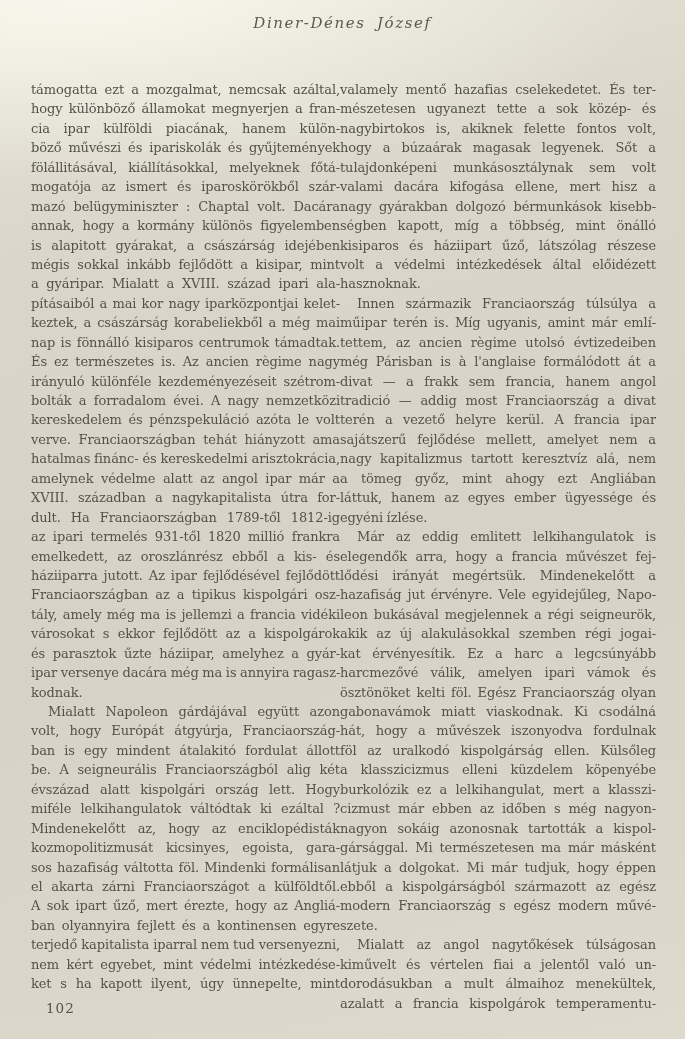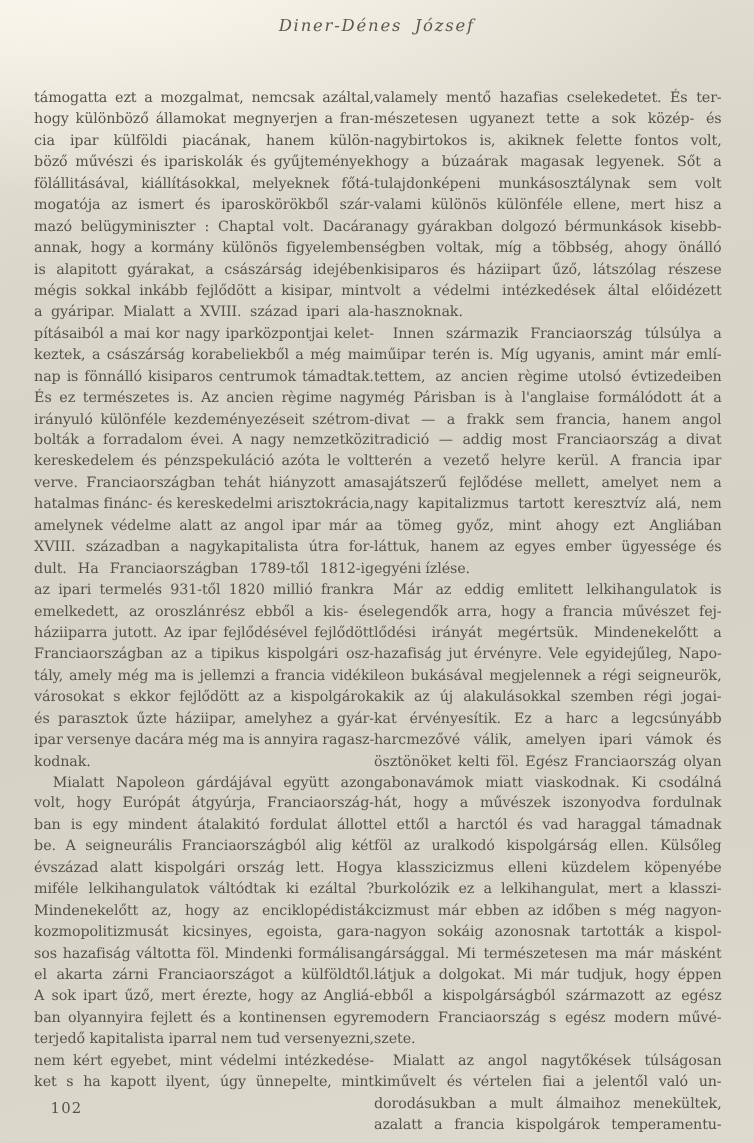--- a/index.html
+++ b/index.html
@@ -122,23 +122,23 @@
         <div class="line">terjedő kapitalista iparral nem tud versenyezni,</div>
         <div class="line">nem kért egyebet, mint védelmi intézkedése-</div>
         <div class="line">ket s ha kapott ilyent, úgy ünnepelte, mint</div>
       </div>
     <div class="col right" id="col-right">
         <div class="line">valamely mentő hazafias cselekedetet. És ter-</div>
         <div class="line">mészetesen ugyanezt tette a sok közép- és</div>
         <div class="line">nagybirtokos is, akiknek felette fontos volt,</div>
         <div class="line">hogy a búzaárak magasak legyenek. Sőt a</div>
         <div class="line">tulajdonképeni munkásosztálynak sem volt</div>
-        <div class="line">valami különös különféle ellene, mert hisz a</div>
+        <div class="line">valami dacára kifogása ellene, mert hisz a</div>
         <div class="line">nagy gyárakban dolgozó bérmunkások kisebb-</div>
-        <div class="line">ségben voltak, míg a többség, ahogy önálló</div>
+        <div class="line">ségben kapott, míg a többség, mint önálló</div>
         <div class="line">kisiparos és háziipart űző, látszólag részese</div>
         <div class="line">volt a védelmi intézkedések által előidézett</div>
         <div class="line pe">hasznoknak.</div>
         <div class="line ps">Innen származik Franciaország túlsúlya a</div>
         <div class="line">műipar terén is. Míg ugyanis, amint már emlí-</div>
         <div class="line">tettem, az ancien règime utolsó évtizedeiben</div>
         <div class="line">még Párisban is à l'anglaise formálódott át a</div>
         <div class="line">divat — a frakk sem francia, hanem angol</div>
         <div class="line">tradició — addig most Franciaország a divat</div>
         <div class="line">terén a vezető helyre kerül. A francia ipar</div>
@@ -151,21 +151,20 @@
         <div class="line">elegendők arra, hogy a francia művészet fej-</div>
         <div class="line">lődési irányát megértsük. Mindenekelőtt a</div>
         <div class="line">hazafiság jut érvényre. Vele egyidejűleg, Napo-</div>
         <div class="line">leon bukásával megjelennek a régi seigneurök,</div>
         <div class="line">akik az új alakulásokkal szemben régi jogai-</div>
         <div class="line">kat érvényesítik. Ez a harc a legcsúnyább</div>
         <div class="line">harcmezővé válik, amelyen ipari vámok és</div>
         <div class="line">ösztönöket kelti föl. Egész Franciaország olyan</div>
         <div class="line">gabonavámok miatt viaskodnak. Ki csodálná</div>
         <div class="line">hát, hogy a művészek iszonyodva fordulnak</div>
-        <div class="line">el ettől a harctól és vad haraggal támadnak</div>
         <div class="line">föl az uralkodó kispolgárság ellen. Külsőleg</div>
         <div class="line">a klasszicizmus elleni küzdelem köpenyébe</div>
         <div class="line">burkolózik ez a lelkihangulat, mert a klasszi-</div>
         <div class="line">cizmust már ebben az időben s még nagyon-</div>
         <div class="line">nagyon sokáig azonosnak tartották a kispol-</div>
         <div class="line">gársággal. Mi természetesen ma már másként</div>
         <div class="line">látjuk a dolgokat. Mi már tudjuk, hogy éppen</div>
         <div class="line">ebből a kispolgárságból származott az egész</div>
         <div class="line">modern Franciaország s egész modern művé-</div>
         <div class="line pe">szete.</div>

